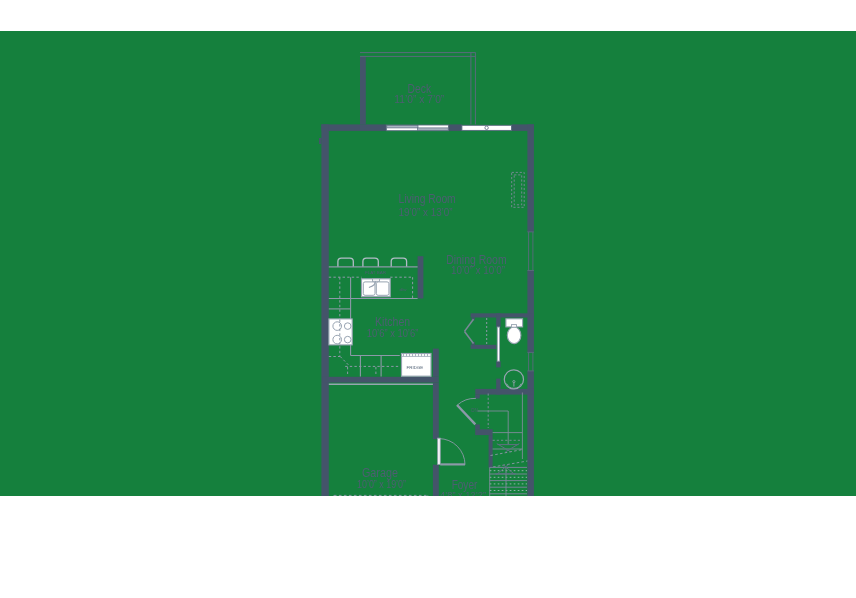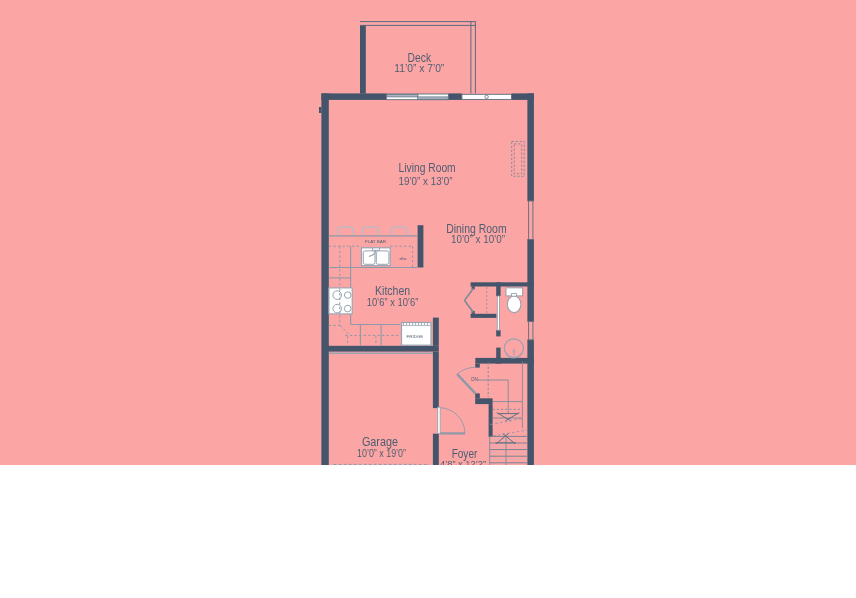--- a/index.html
+++ b/index.html
@@ -1,16 +1,16 @@
 <!DOCTYPE html>
 <html><head>
 <meta charset="utf-8">
 <style>
   html,body{margin:0;padding:0;background:#ffffff;}
-  #wrap{width:856px;height:465px;position:relative;background:#fca5a5;overflow:hidden;}
+  #wrap{width:856px;height:465px;position:relative;background:#15803d;overflow:hidden;margin-top:31px;}
   svg{position:absolute;left:0;top:0;}
   text{font-family:"Liberation Sans",sans-serif;fill:#4d5e72;}
 </style>
 </head>
 <body>
 <div id="wrap">
 <svg width="856" height="598" viewBox="0 0 856 598">
 
 <g fill="#44546a" stroke="none">
 

